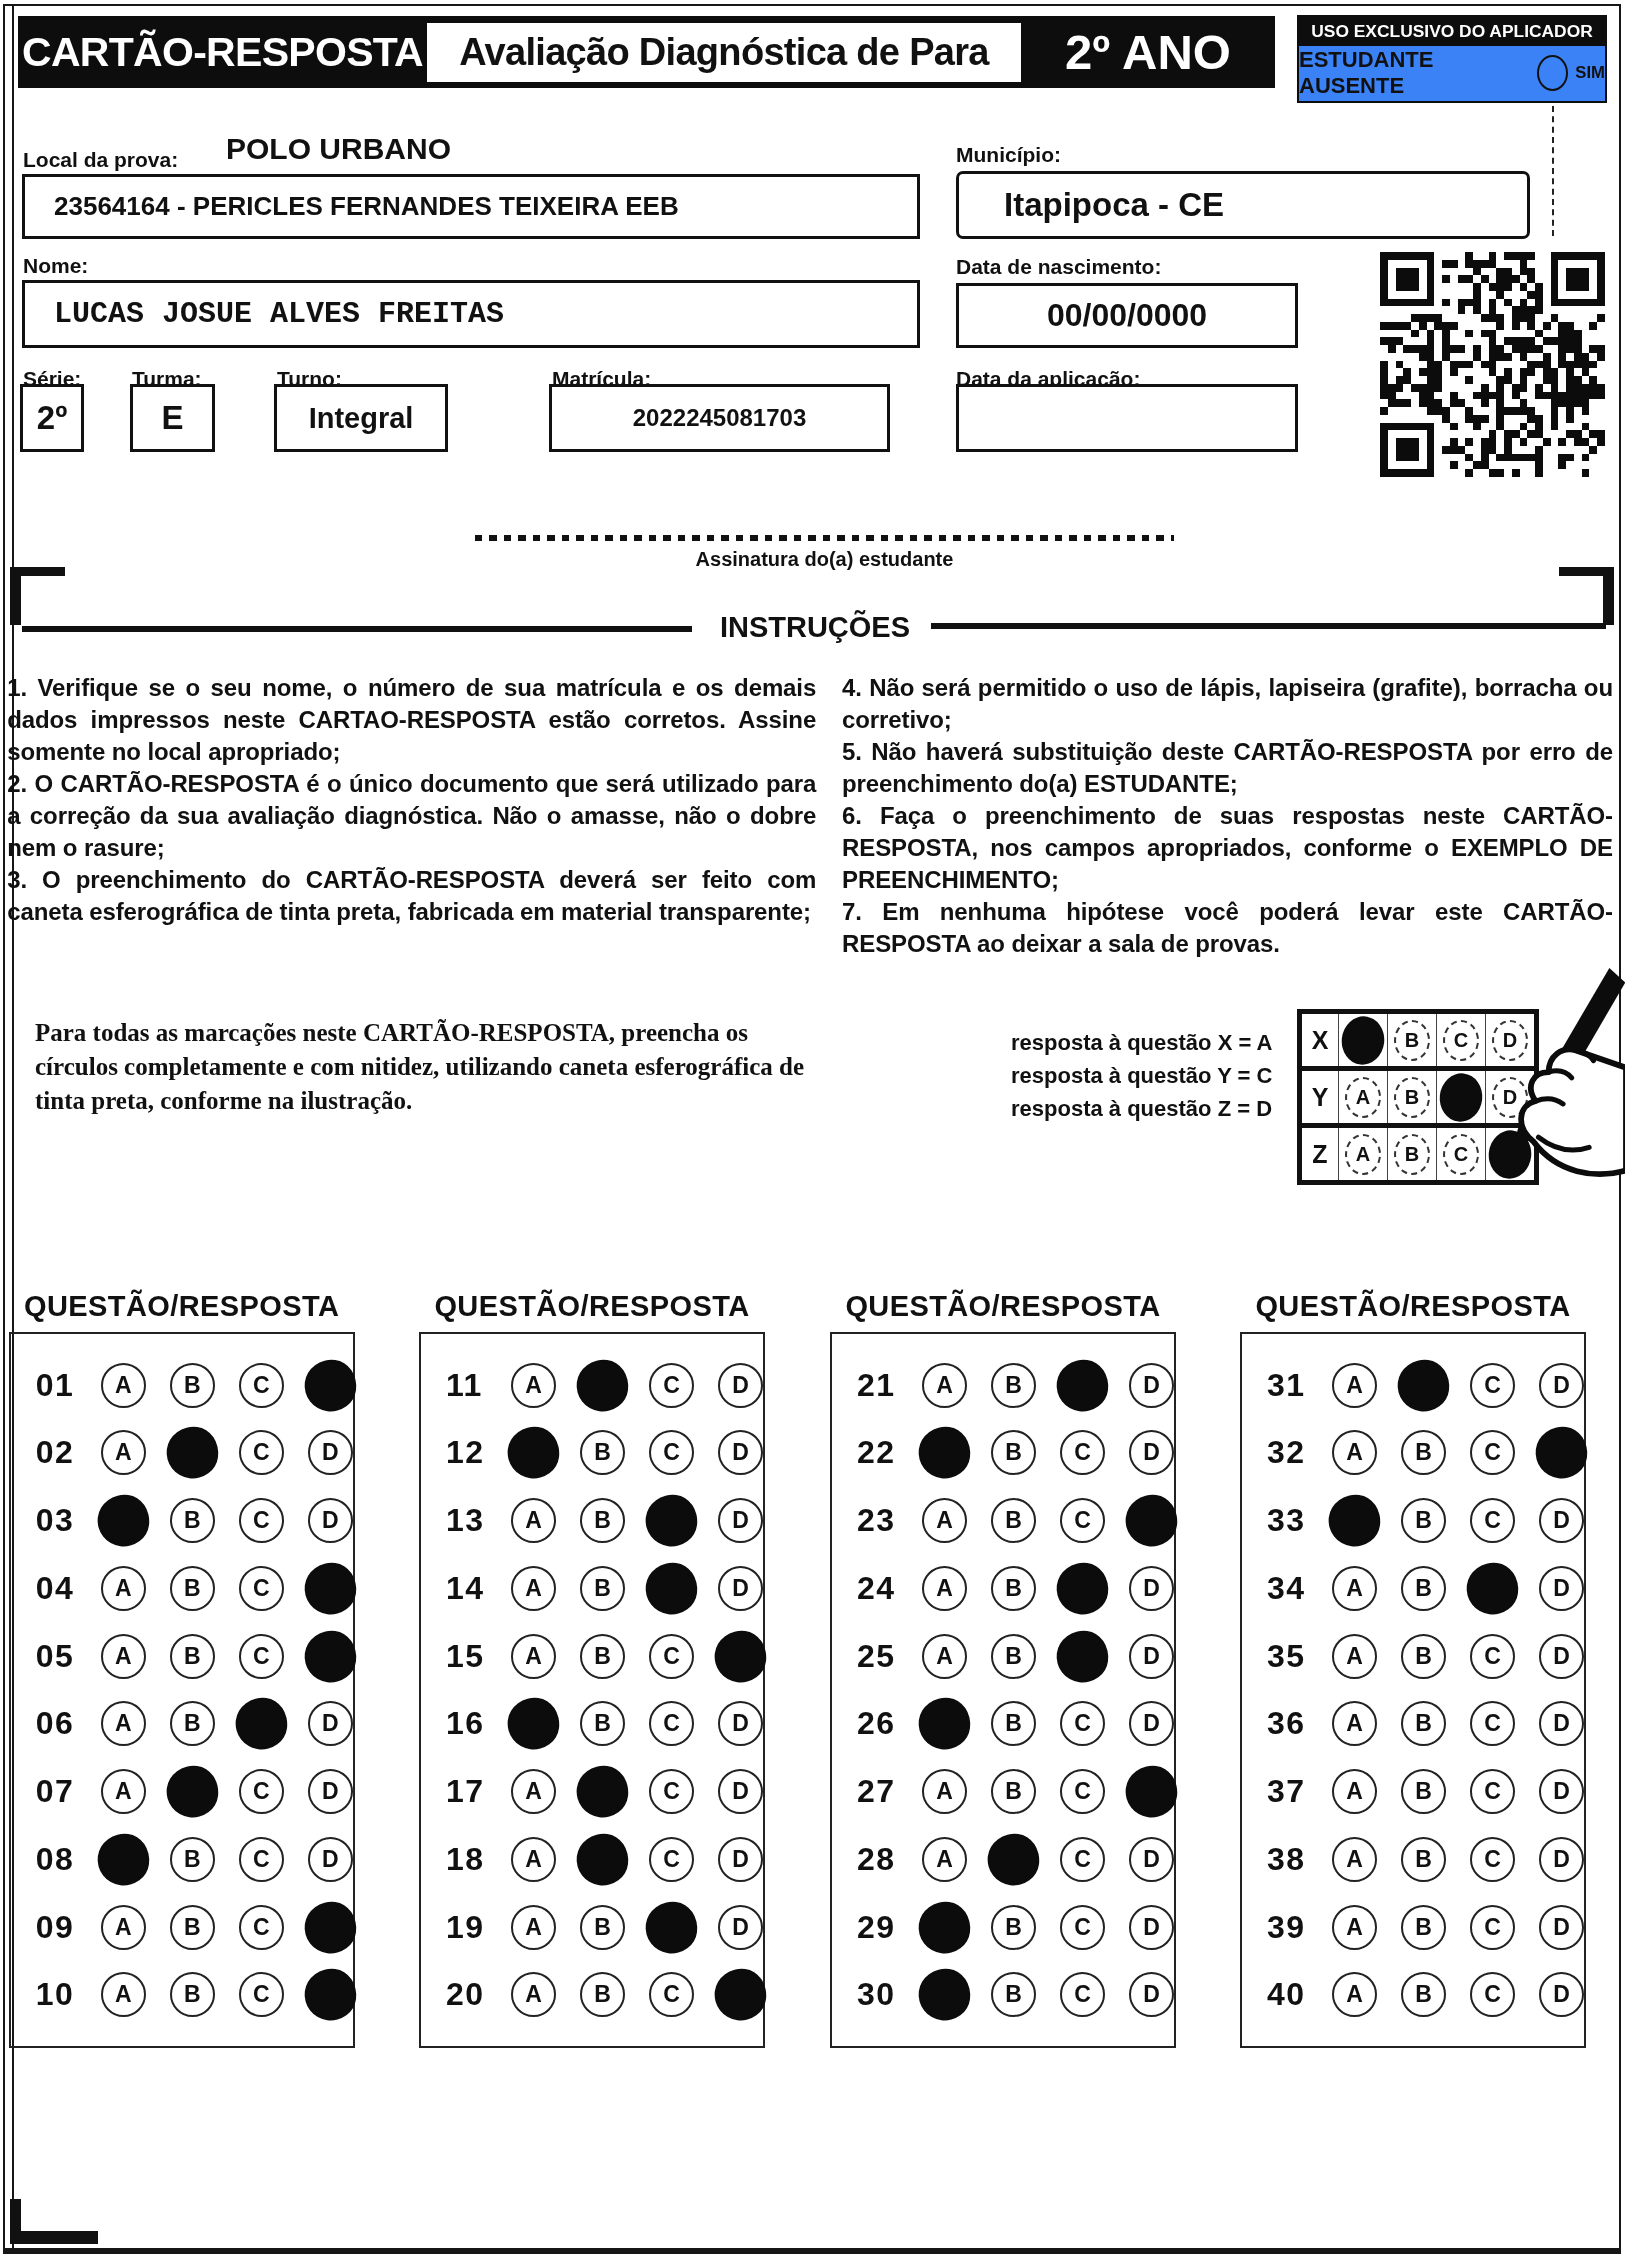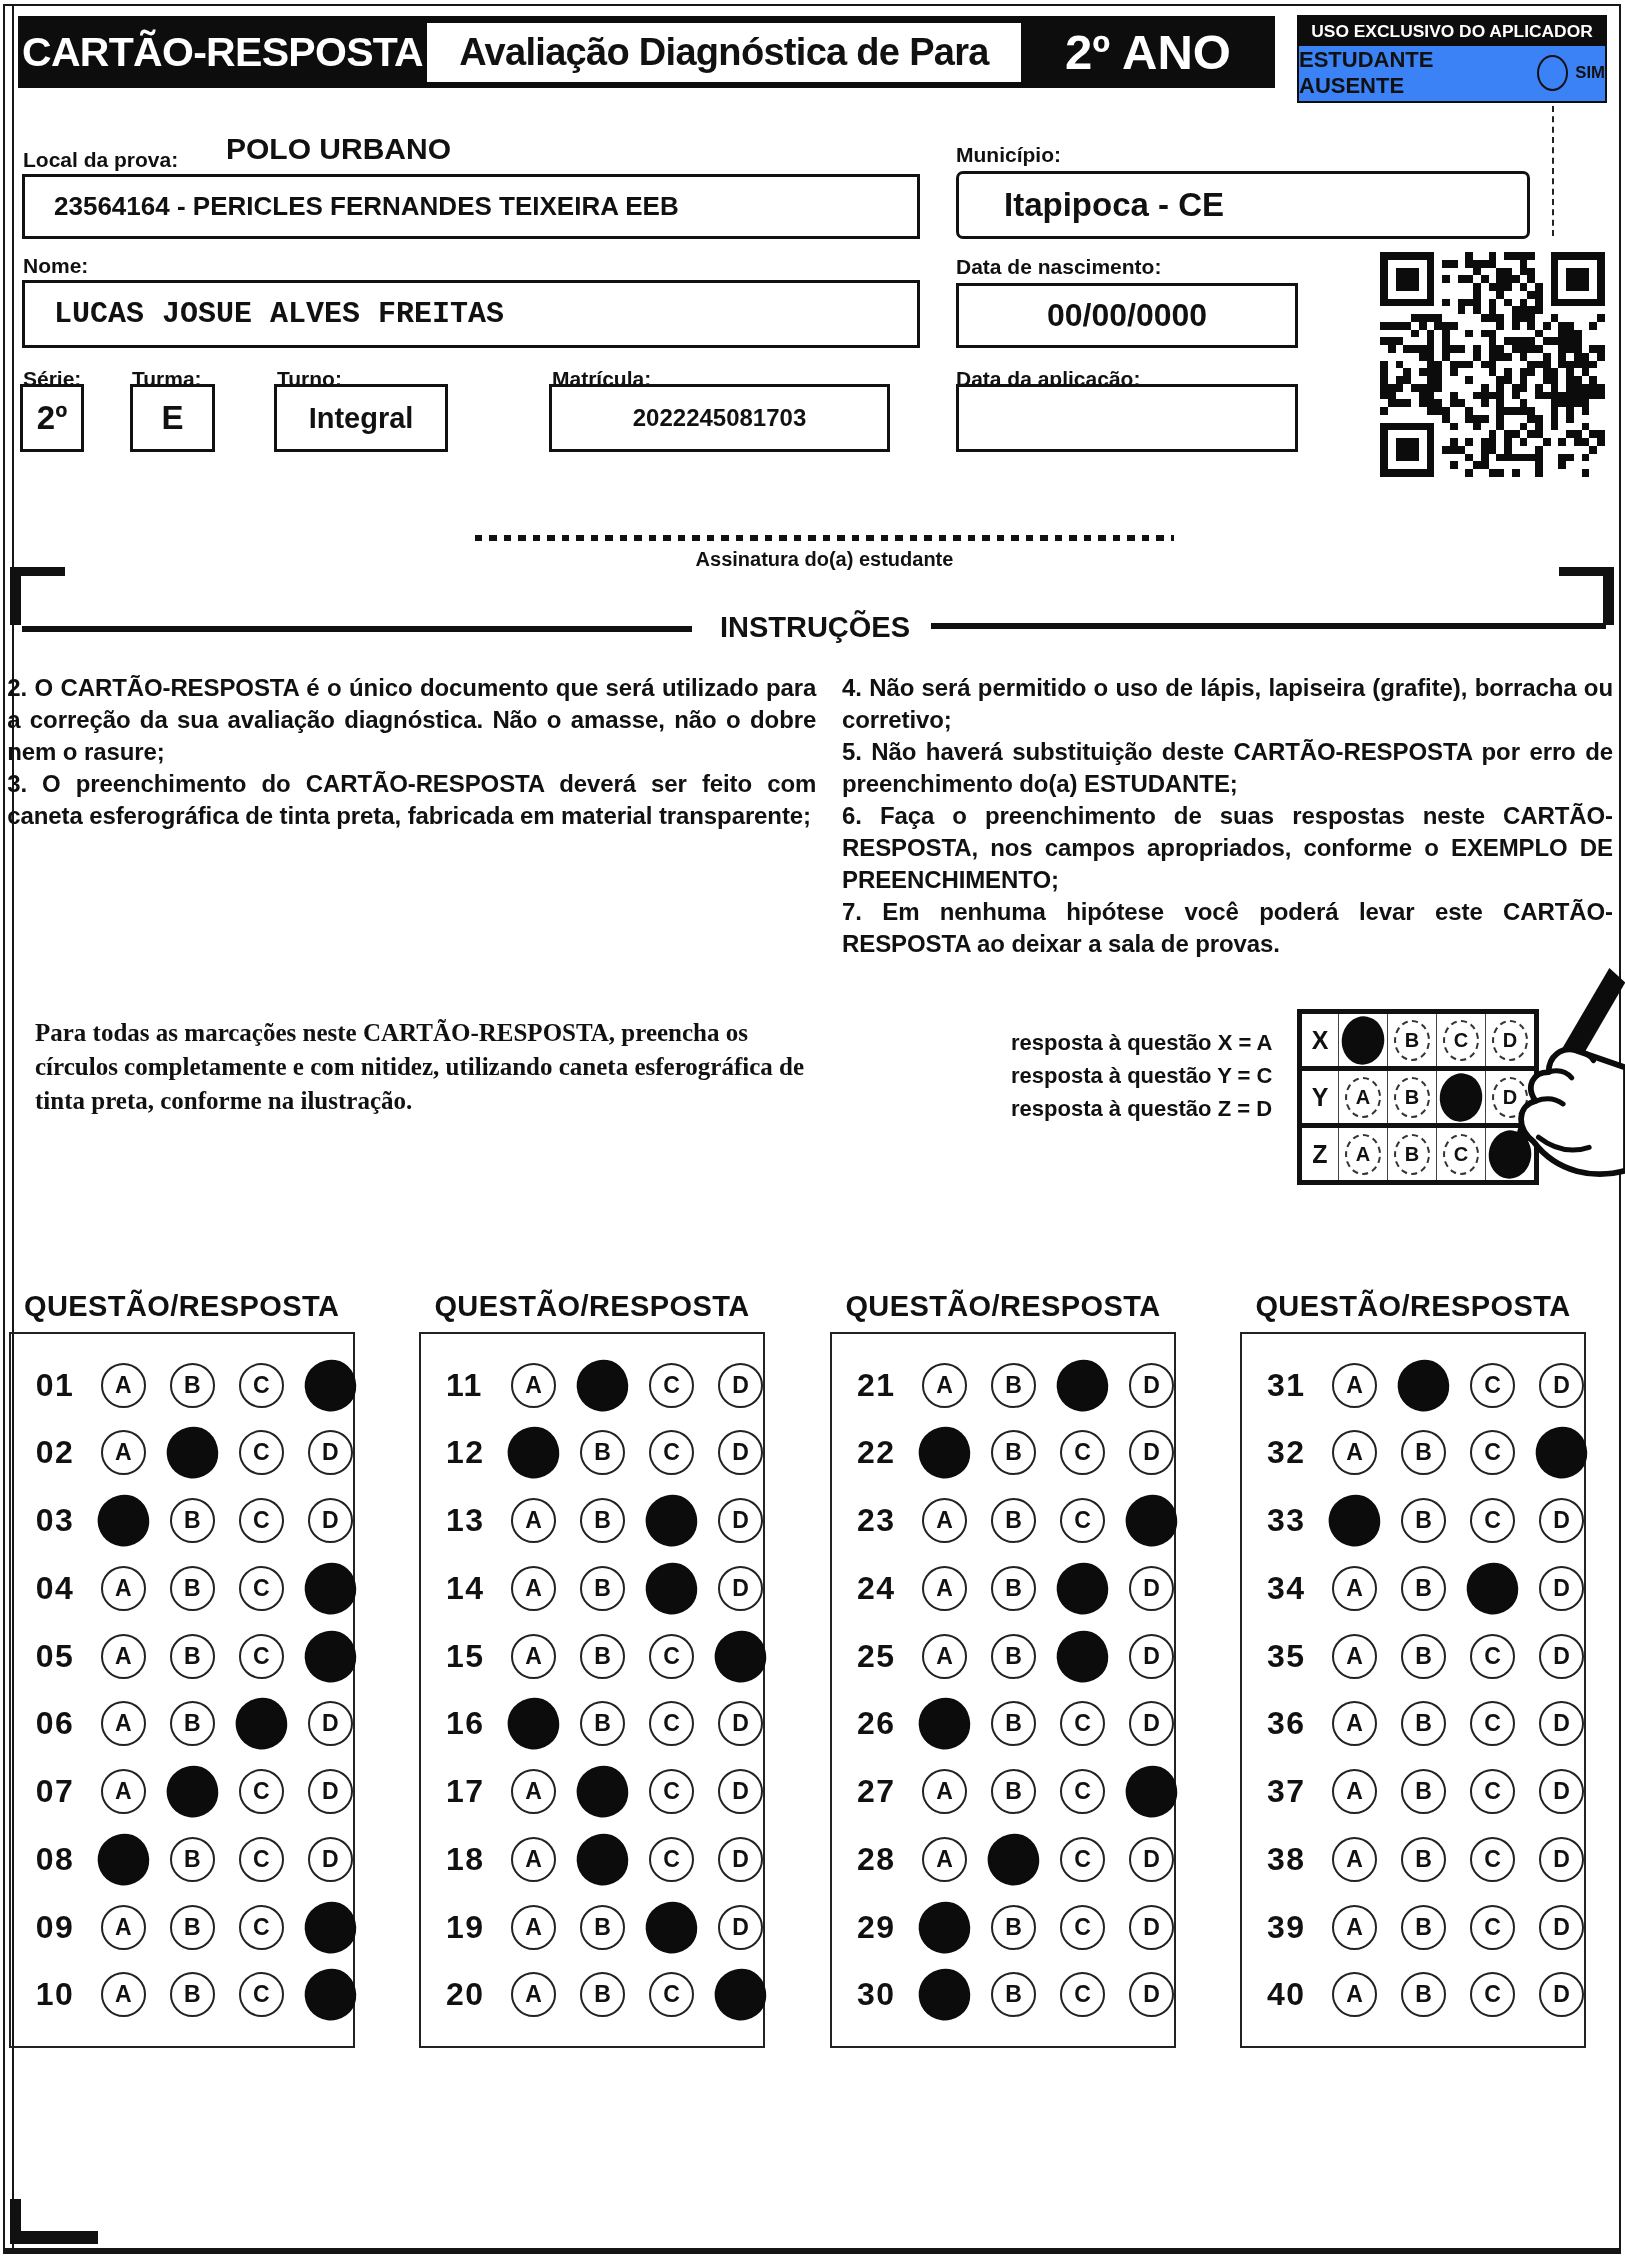--- a/index.html
+++ b/index.html
@@ -497,20 +497,21 @@
   <div class="sig-label">Assinatura do(a) estudante</div>
 
   <div class="crn-tl"></div>
   <div class="crn-tr"></div>
   <div class="crn-bl"></div>
 
   <div class="instr-line-left"></div>
   <div class="instr-title">INSTRUÇÕES</div>
   <div class="instr-line-right"></div>
   <div class="instr-col left" id="instr-left">
+      <p class="instr-item">1. Verifique se o seu nome, o número de sua matrícula e os demais dados impressos neste CARTAO-RESPOSTA estão corretos. Assine somente no local apropriado;</p>
       <p class="instr-item">2. O CARTÃO-RESPOSTA é o único documento que será utilizado para a correção da sua avaliação diagnóstica. Não o amasse, não o dobre nem o rasure;</p>
       <p class="instr-item">3. O preenchimento do CARTÃO-RESPOSTA deverá ser feito com caneta esferográfica de tinta preta, fabricada em material transparente;</p>
     </div>
   <div class="instr-col right" id="instr-right">
       <p class="instr-item">4. Não será permitido o uso de lápis, lapiseira (grafite), borracha ou corretivo;</p>
       <p class="instr-item">5. Não haverá substituição deste CARTÃO-RESPOSTA por erro de preenchimento do(a) ESTUDANTE;</p>
       <p class="instr-item">6. Faça o preenchimento de suas respostas neste CARTÃO-RESPOSTA, nos campos apropriados, conforme o EXEMPLO DE PREENCHIMENTO;</p>
       <p class="instr-item">7. Em nenhuma hipótese você poderá levar este CARTÃO-RESPOSTA ao deixar a sala de provas.</p>
     </div>
 

